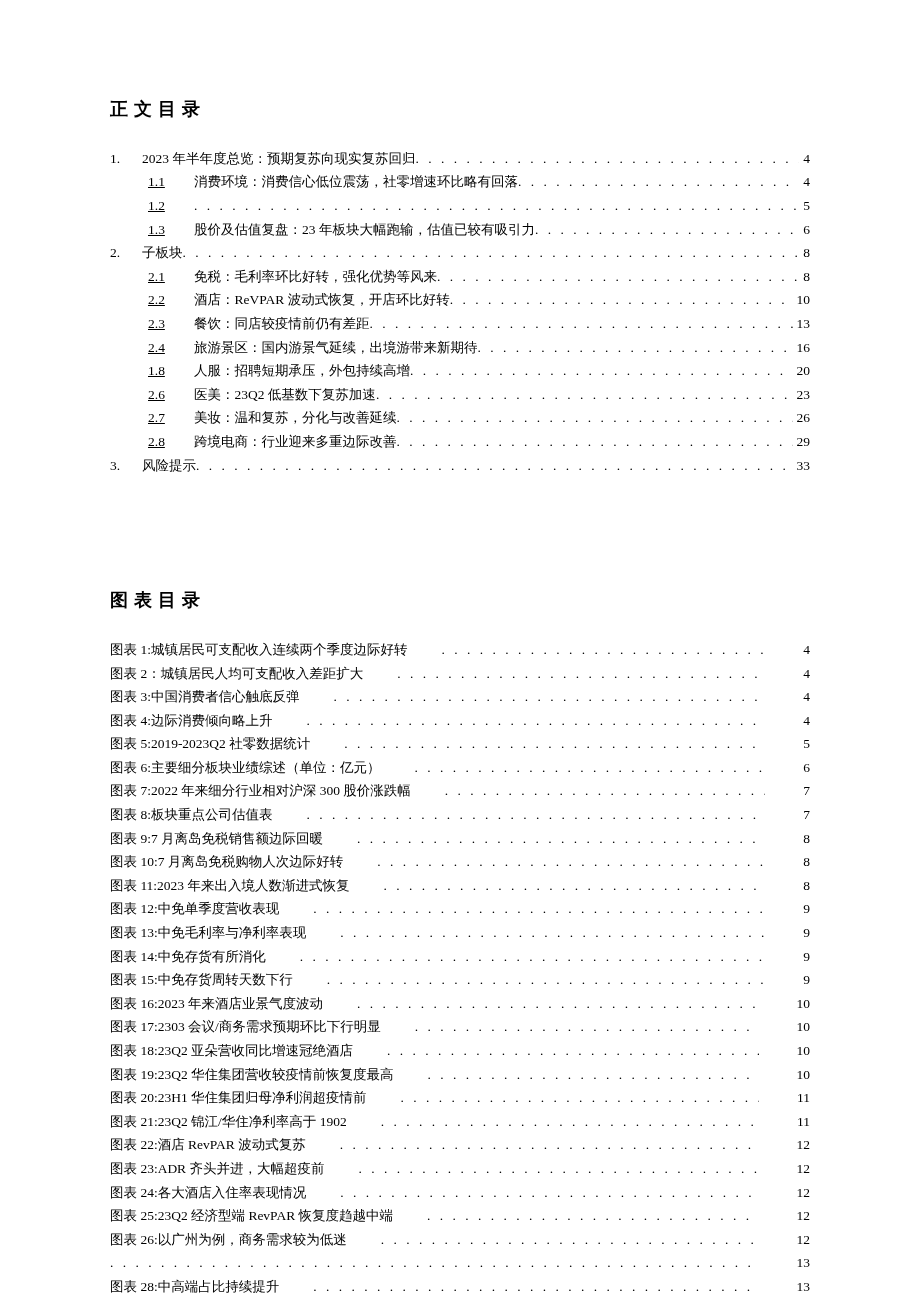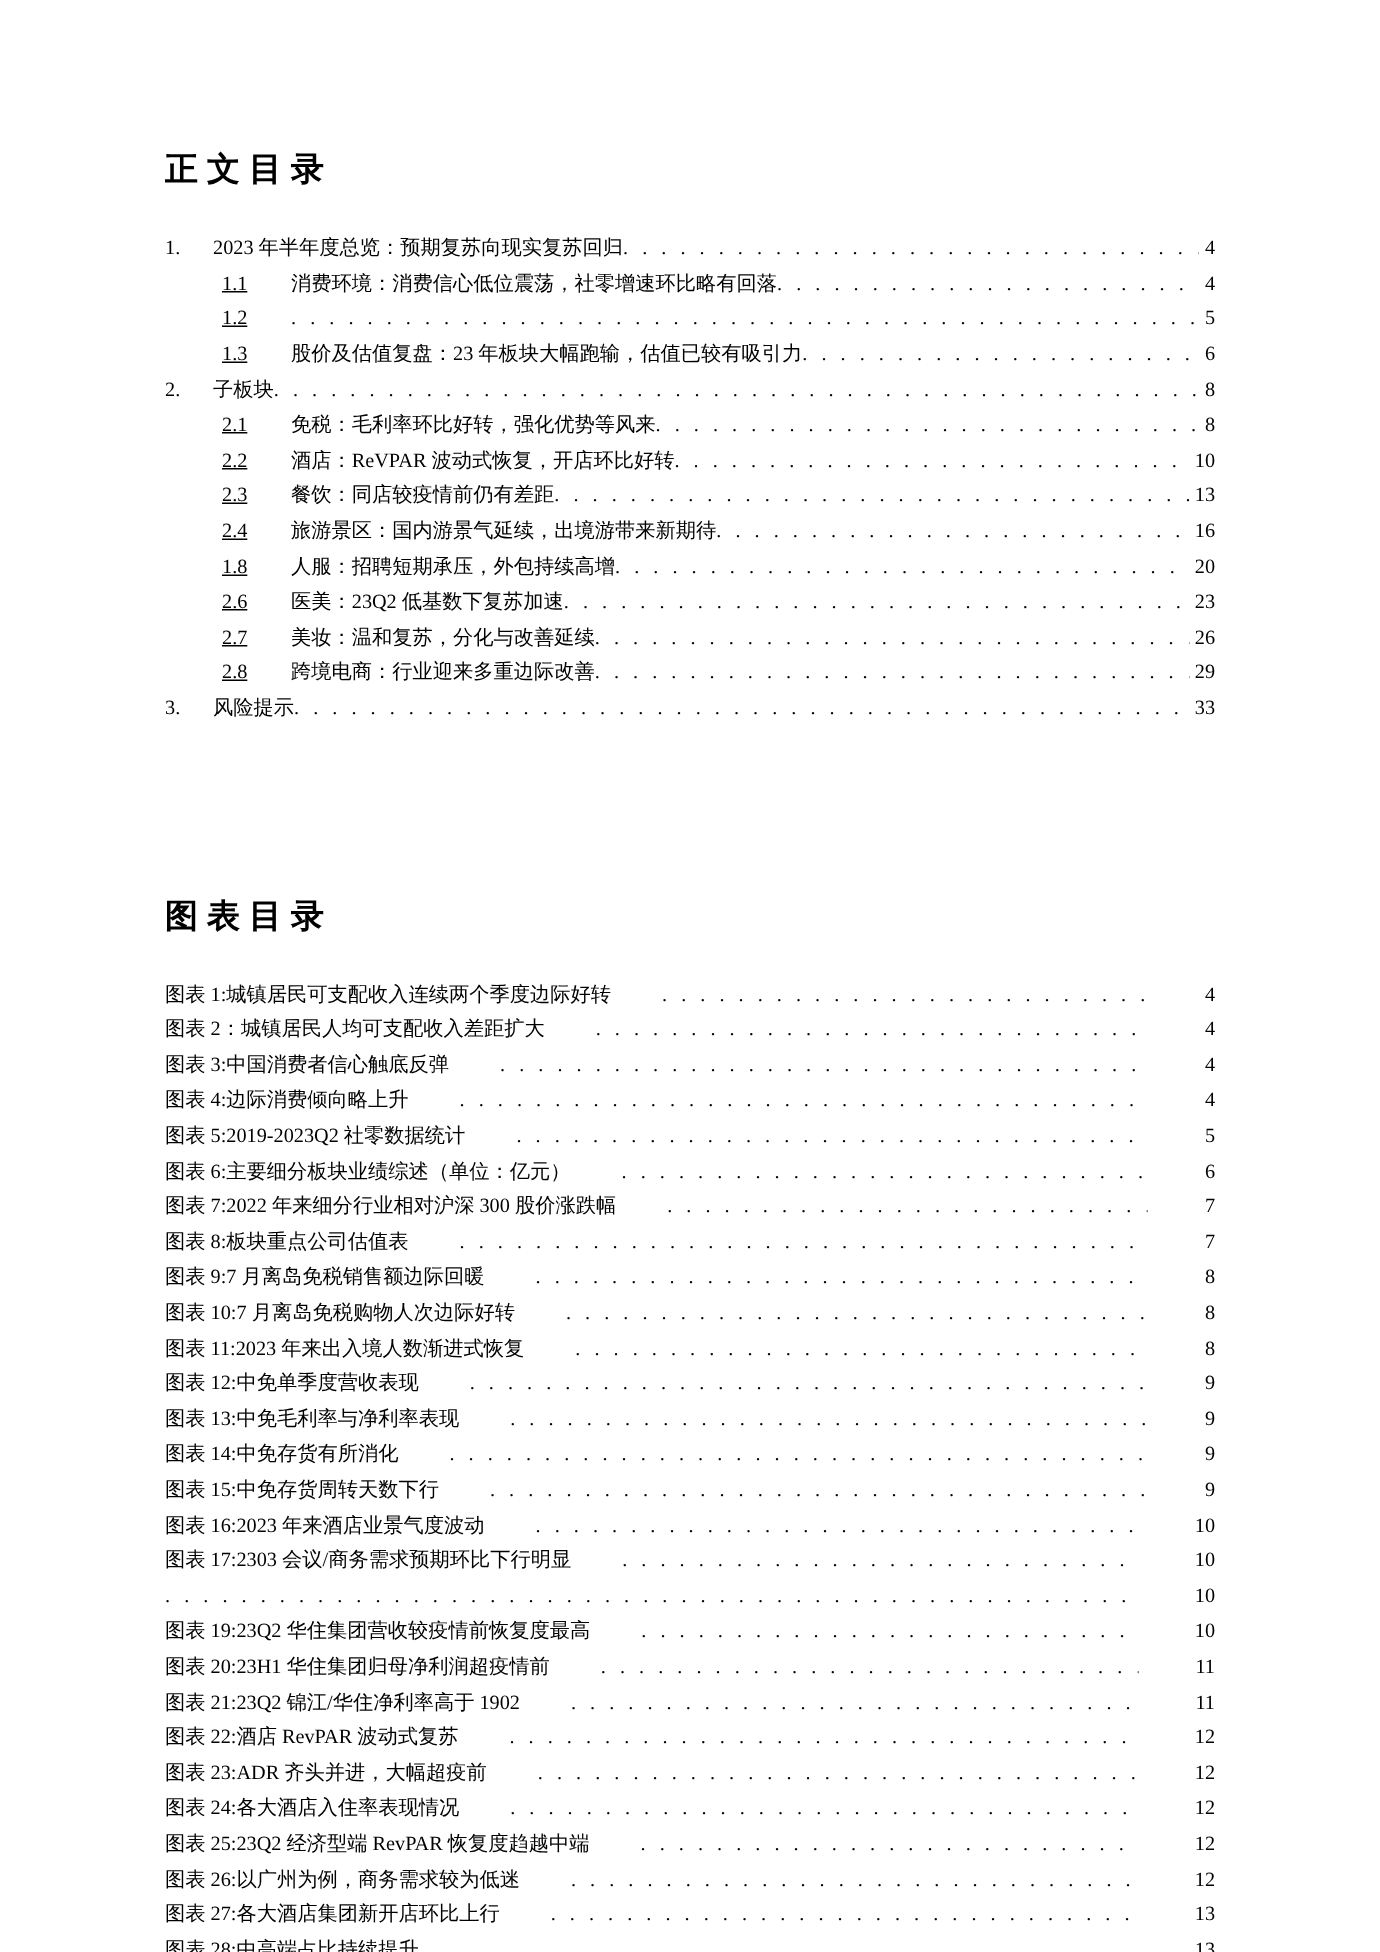--- a/index.html
+++ b/index.html
@@ -11,21 +11,21 @@
   }
   .page {
     width: 920px;
     min-height: 1301px;
     box-sizing: border-box;
     padding: 95px 110px 60px 110px;
     font-size: 13.5px;
     line-height: 1.6;
   }
   h2.section-title {
-    font-size: 22px;
+    font-size: 18px;
     font-weight: bold;
     letter-spacing: 6px;
     margin: 0 0 24px 0;
     font-family: "SimSun", "宋体", serif;
   }
   .toc {
     margin-bottom: 110px;
   }
   .toc-row {
     display: flex;
@@ -260,20 +260,21 @@
         <span class="fig-label">图表 16:2023 年来酒店业景气度波动</span>
         <span class="toc-dots"></span>
         <span class="toc-page">10</span>
       </div>
     <div class="toc-row">
         <span class="fig-label">图表 17:2303 会议/商务需求预期环比下行明显</span>
         <span class="toc-dots"></span>
         <span class="toc-page">10</span>
       </div>
     <div class="toc-row">
+        <span class="fig-label">图表 18:23Q2 亚朵营收同比增速冠绝酒店</span>
         <span class="toc-dots"></span>
         <span class="toc-page">10</span>
       </div>
     <div class="toc-row">
         <span class="fig-label">图表 19:23Q2 华住集团营收较疫情前恢复度最高</span>
         <span class="toc-dots"></span>
         <span class="toc-page">10</span>
       </div>
     <div class="toc-row">
         <span class="fig-label">图表 20:23H1 华住集团归母净利润超疫情前</span>
@@ -304,21 +305,20 @@
         <span class="fig-label">图表 25:23Q2 经济型端 RevPAR 恢复度趋越中端</span>
         <span class="toc-dots"></span>
         <span class="toc-page">12</span>
       </div>
     <div class="toc-row">
         <span class="fig-label">图表 26:以广州为例，商务需求较为低迷</span>
         <span class="toc-dots"></span>
         <span class="toc-page">12</span>
       </div>
     <div class="toc-row">
-        <span class="fig-label">图表 27:各大酒店集团新开店环比上行</span>
         <span class="toc-dots"></span>
         <span class="toc-page">13</span>
       </div>
     <div class="toc-row">
         <span class="fig-label">图表 28:中高端占比持续提升</span>
         <span class="toc-dots"></span>
         <span class="toc-page">13</span>
       </div>
     <div class="toc-row">
         <span class="fig-label">图表 29:社会零售品销售总额中的餐饮收入及增速</span>

